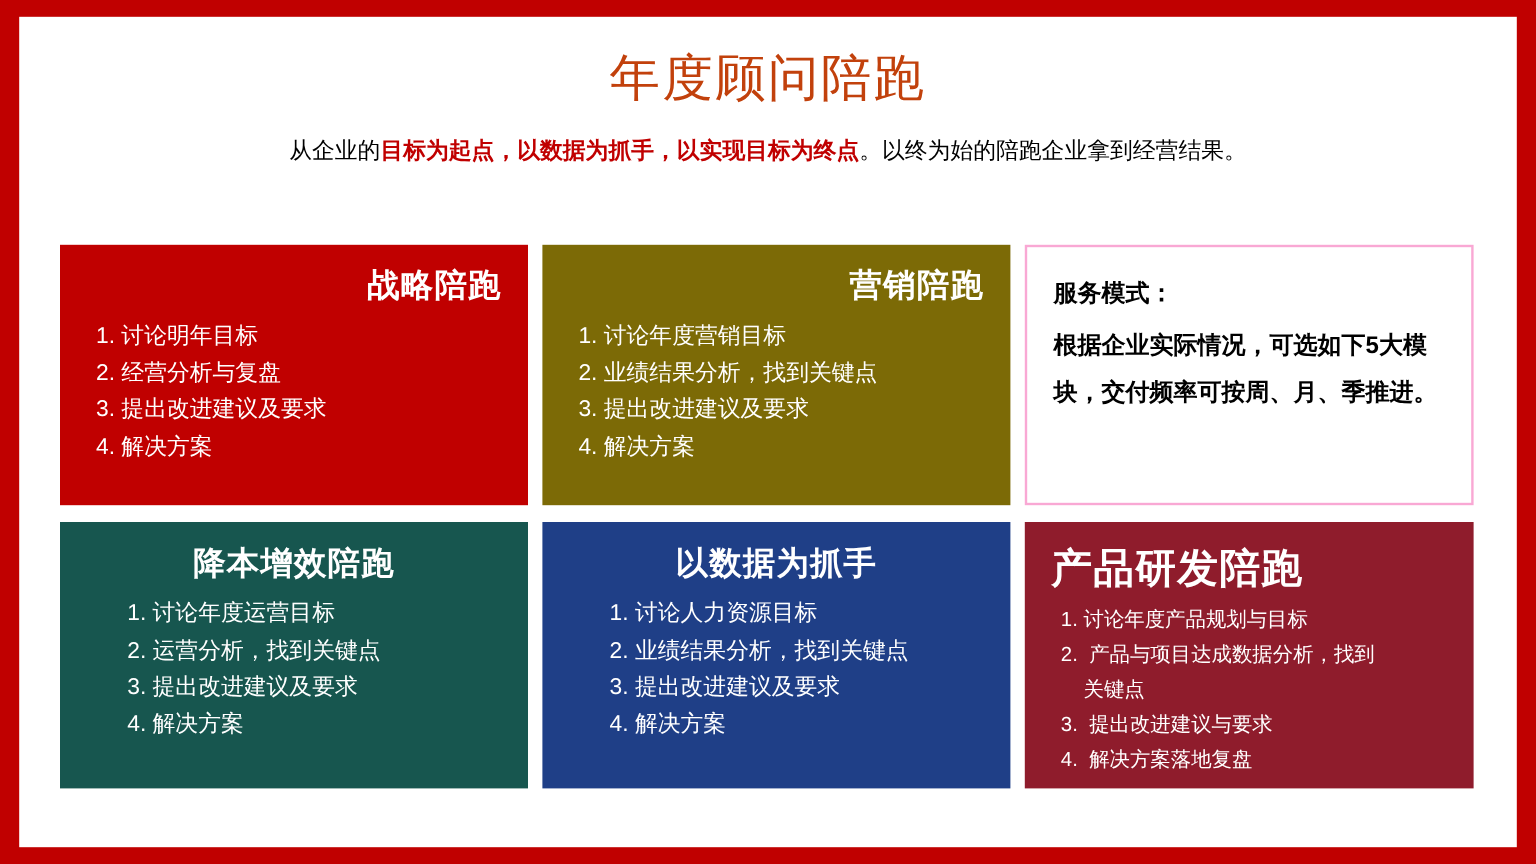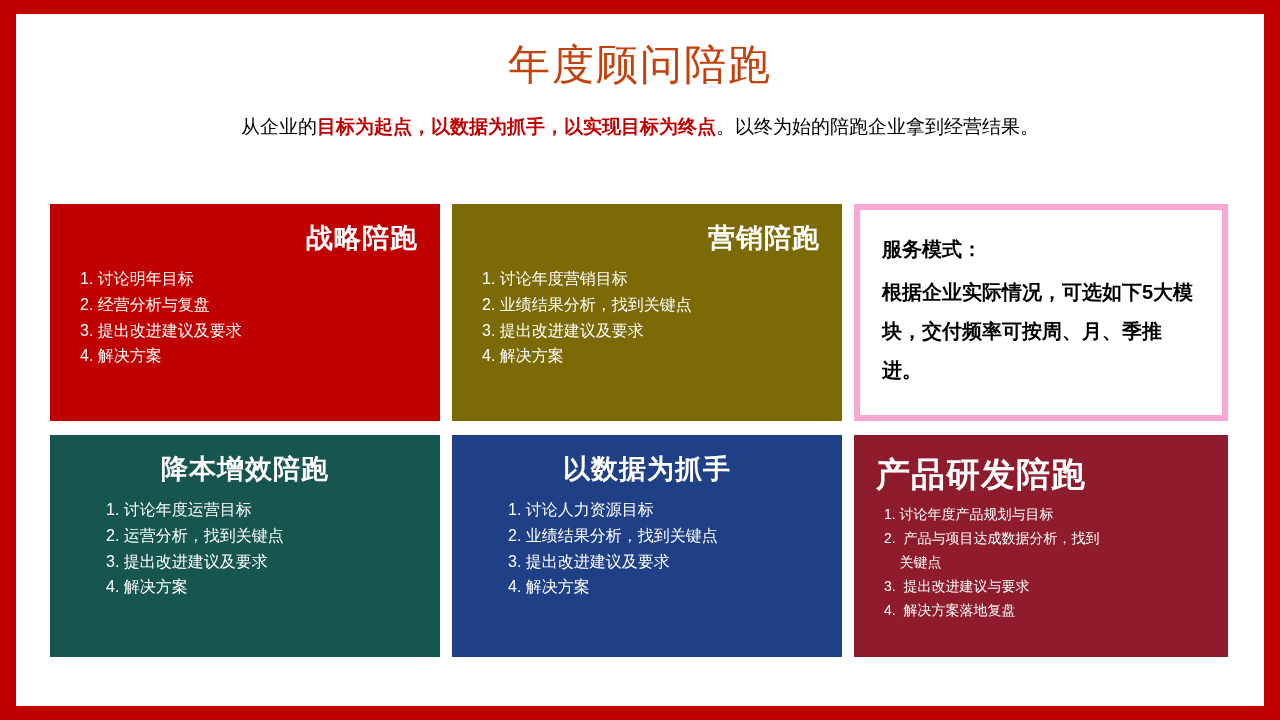--- a/index.html
+++ b/index.html
@@ -65,47 +65,47 @@
   }
   .card h2 {
     font-size: 27px;
     font-weight: bold;
     line-height: 1.25;
     margin-bottom: 10px;
     letter-spacing: 1px;
   }
   .card ol {
     list-style: none;
-    font-size: 16px;
+    font-size: 19px;
     line-height: 1.62;
   }
   .card ol li {
     white-space: pre-wrap;
   }
 
   .card.c-strategy   { background: #c00000; }
   .card.c-marketing  { background: #7c6a06; }
   .card.c-cost       { background: #17564f; }
   .card.c-hr         { background: #1f3f87; }
   .card.c-product    { background: #8f1c2c; }
 
   
   .card.c-cost h2, .card.c-hr h2 { text-align: center; }
   .card.c-product h2 { text-align: left; margin-bottom: 6px; }
 
   .card.c-strategy h2, .card.c-marketing h2 { padding-left: 26px; text-align: right; }
   .card.c-strategy ol, .card.c-marketing ol { padding-left: 8px; }
   .card.c-cost ol, .card.c-hr ol { padding-left: 34px; }
-  .card.c-product ol { padding-left: 8px; font-size: 14px; line-height: 1.72; }
+  .card.c-product ol { padding-left: 8px; font-size: 17px; line-height: 1.72; }
   .card.c-product ol li { text-indent: 0; }
   .card.c-product h2 { font-size: 34px; }
 
   
   .note {
-    border: 6px solid #f9a8d4;
+    border: 2px solid #f9a8d4;
     background: #ffffff;
     color: #000;
     padding: 20px 22px;
     font-size: 20px;
     line-height: 1.95;
   }
   .note .note-title { font-weight: bold; margin-bottom: 4px; }
   .note .note-body { font-weight: bold; }
 </style>
 </head>

